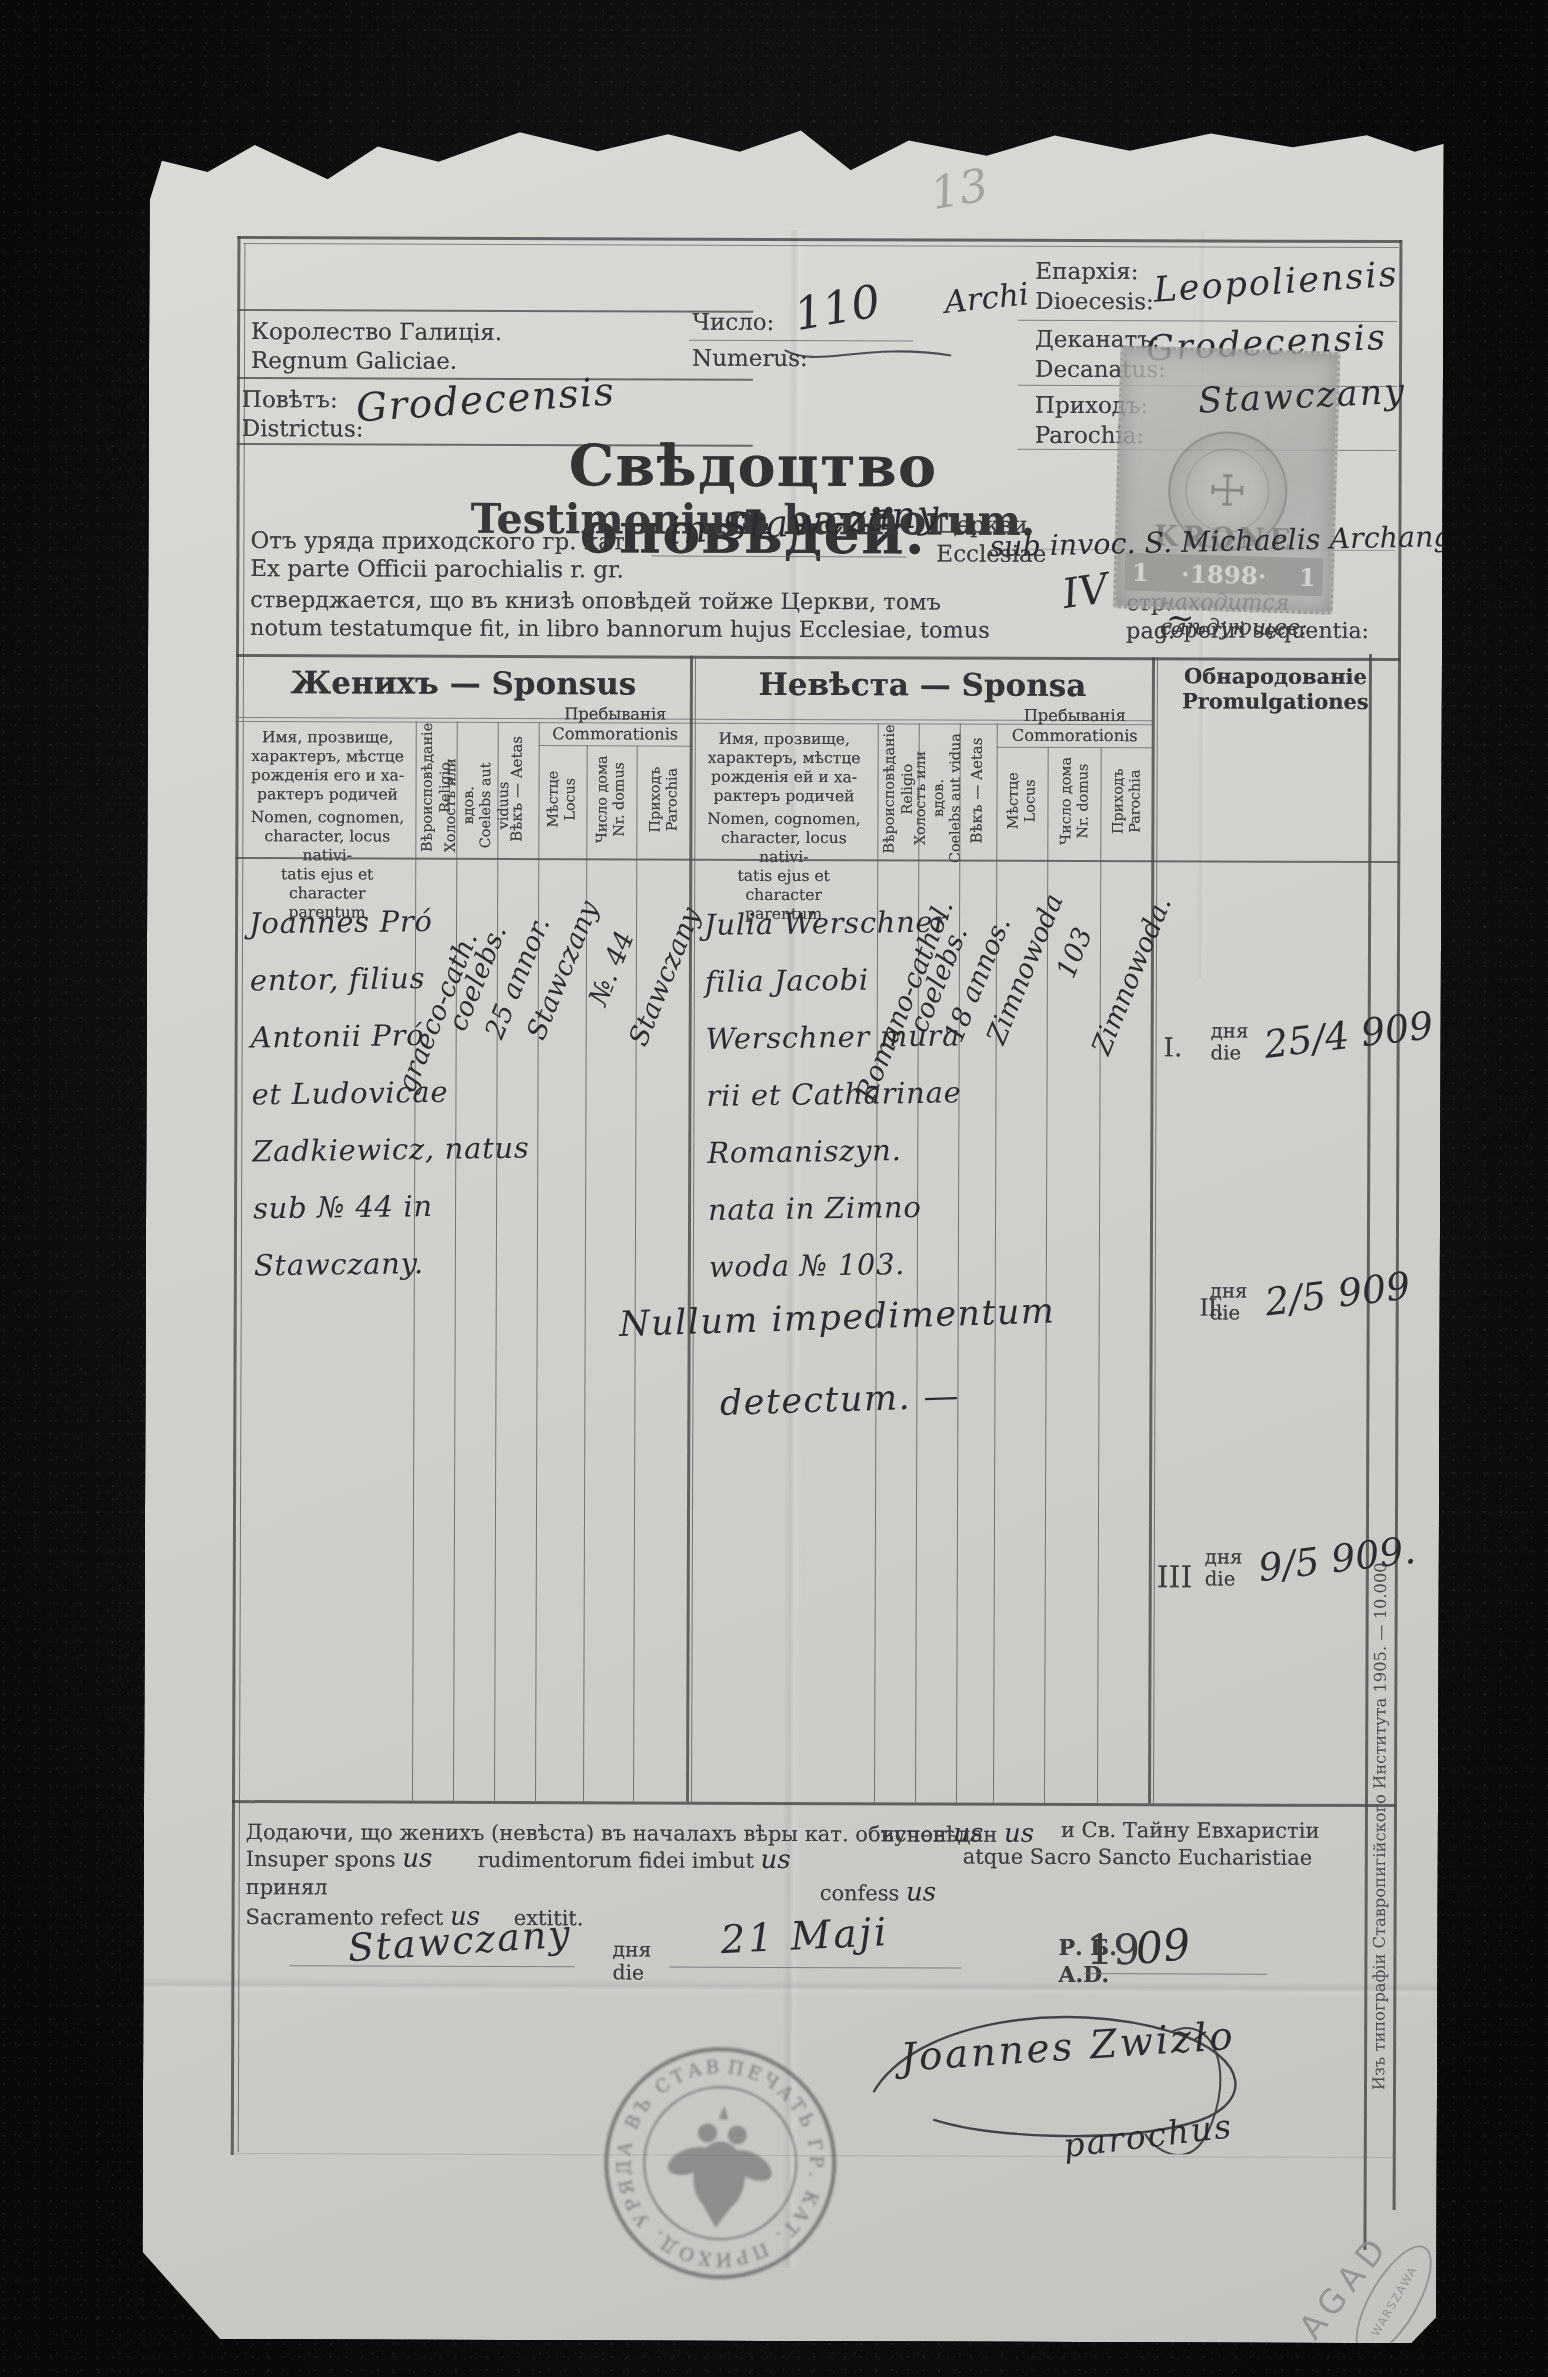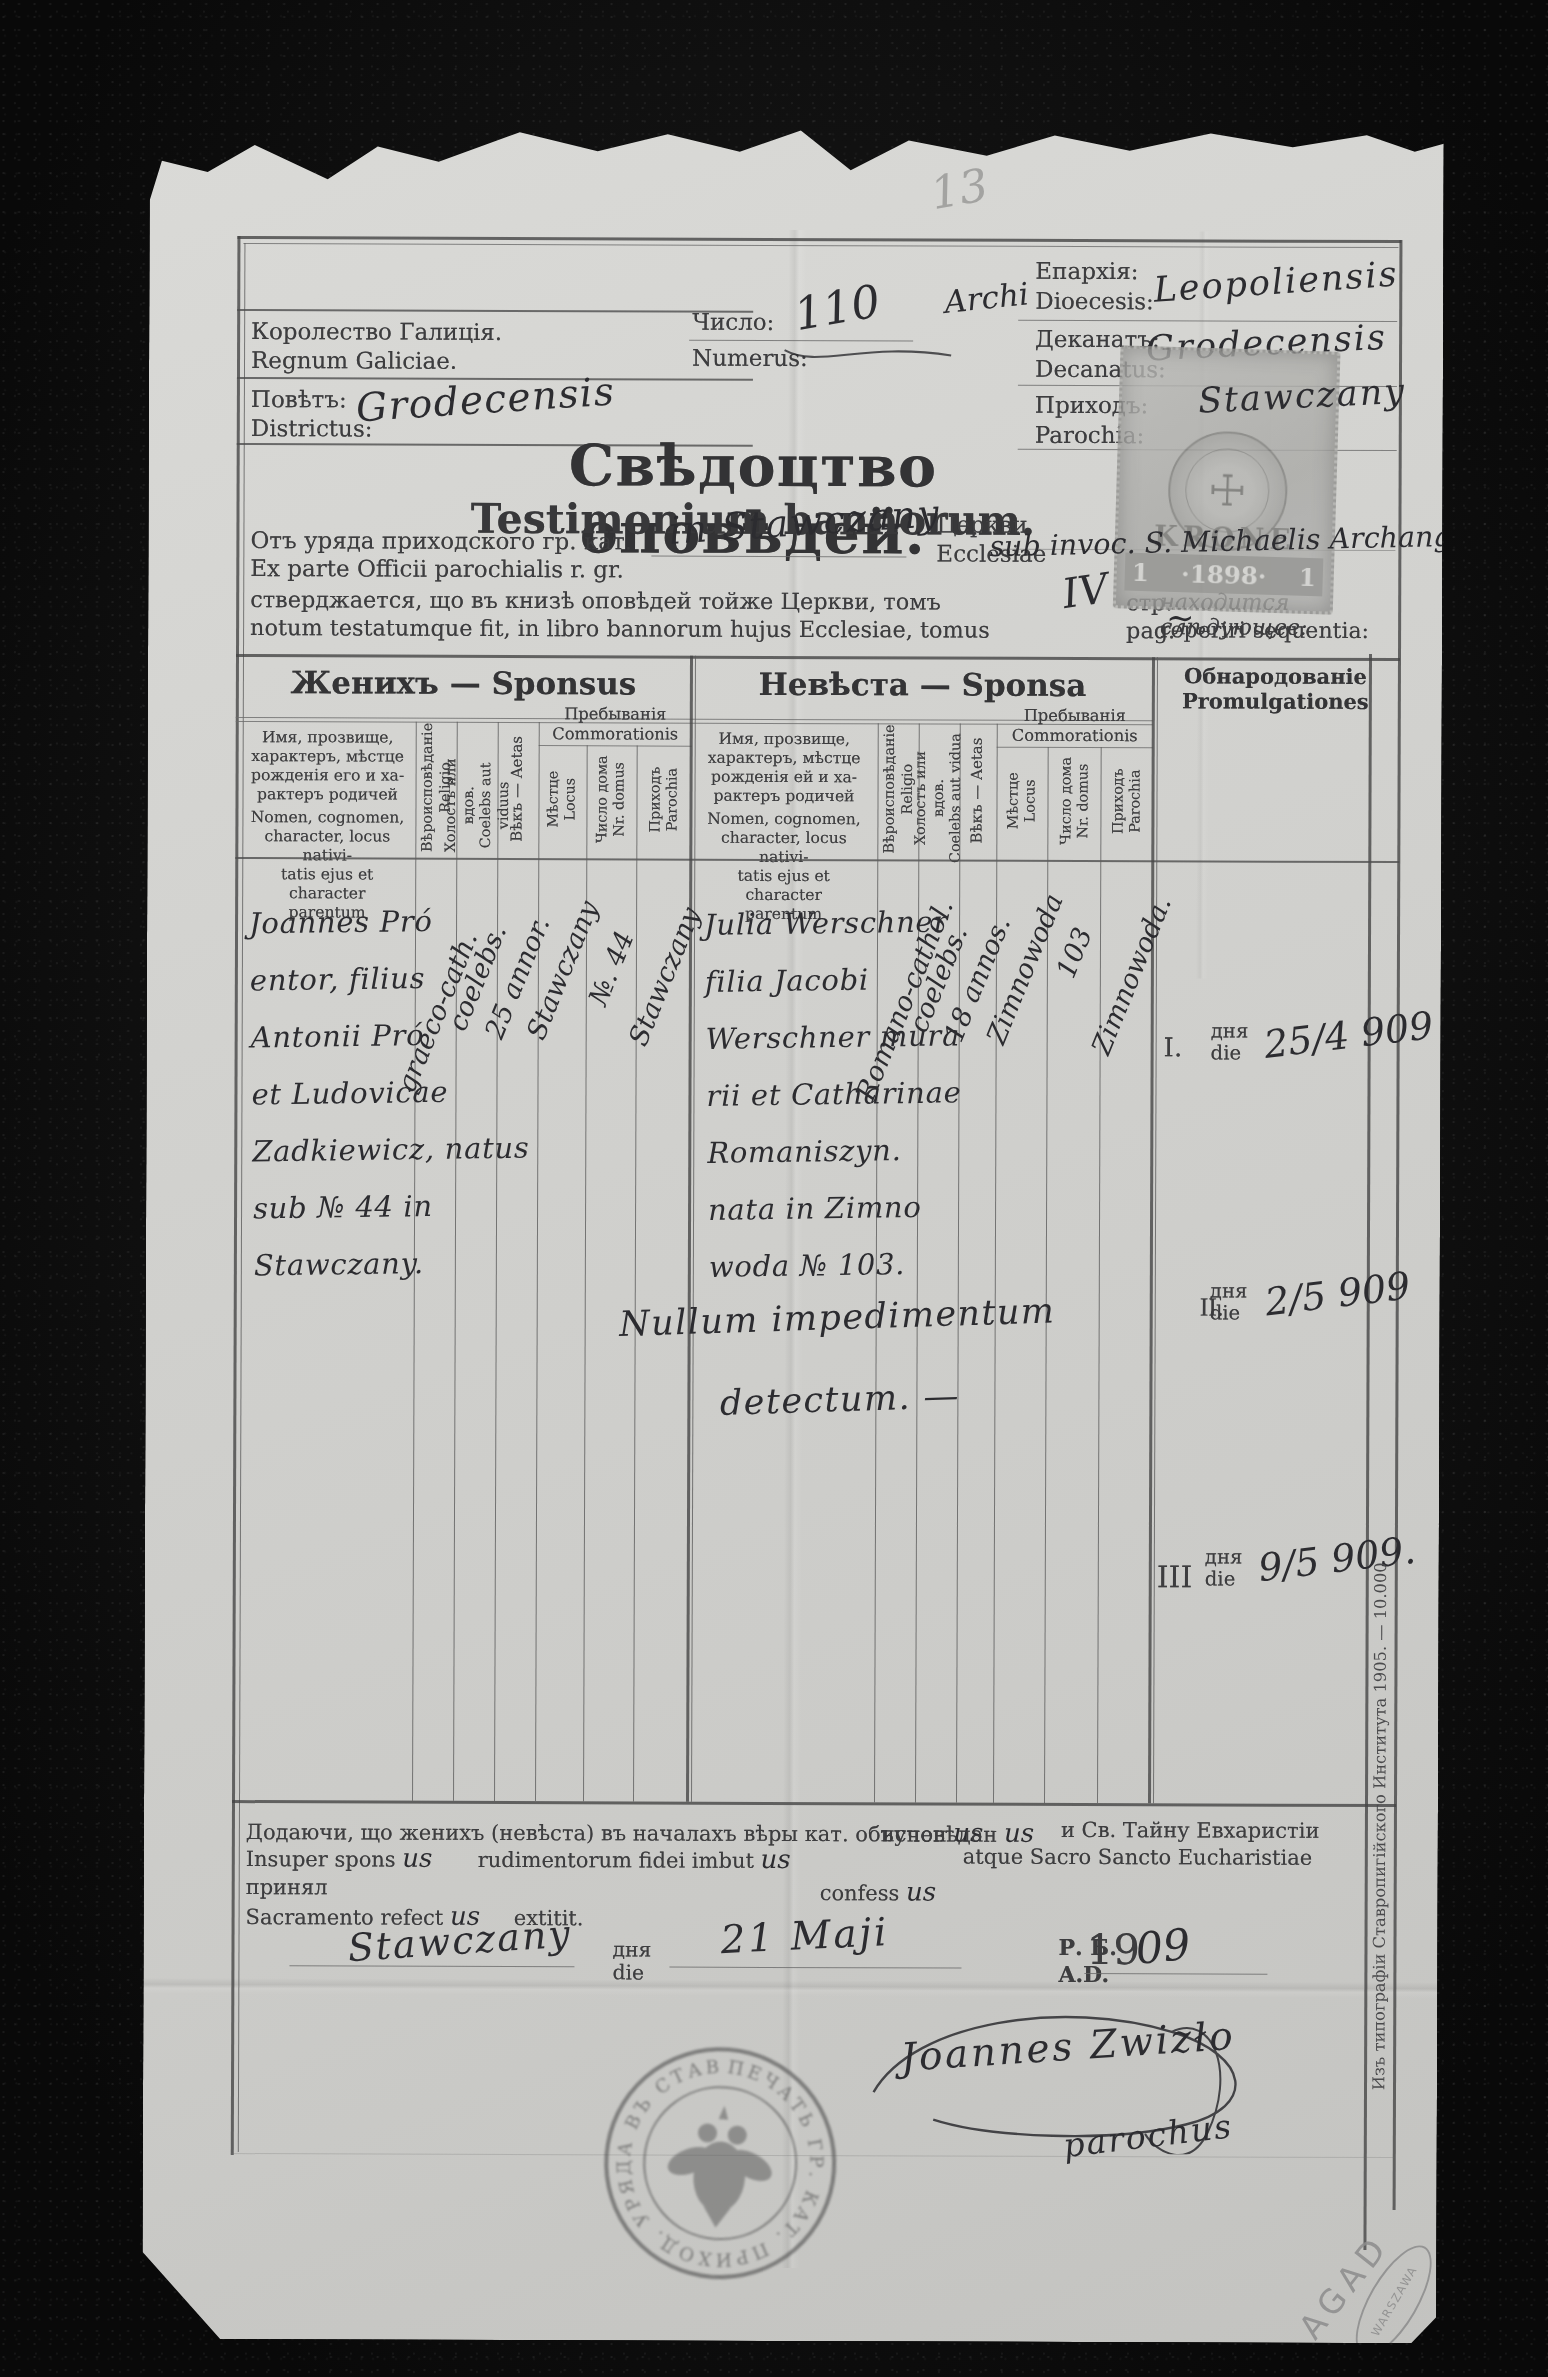--- a/index.html
+++ b/index.html
@@ -89,21 +89,21 @@
   <div class="hline thin" style="left:88px;top:2034px;width:1164px;opacity:.25;"></div>
 
   <div class="hline" style="left:88px;top:190px;width:516px;height:2px;"></div>
 
   <div class="printed abs" style="left:102px;top:198px;font-size:23px;line-height:28.5px;">
     <div>Королество Галиція.</div>
     <div>Regnum Galiciae.</div>
   </div>
   <div class="hline" style="left:88px;top:258px;width:516px;height:2px;"></div>
 
-  <div class="printed abs" style="left:102px;top:266px;font-size:23px;line-height:28.5px;">
+  <div class="printed abs" style="left:93px;top:266px;font-size:23px;line-height:28.5px;">
     <div>Повѣтъ:</div>
     <div>Districtus:</div>
   </div>
   <div class="hand abs" style="left:207px;top:257px;font-size:39px;transform:rotate(-4deg);letter-spacing:1.4px;">Grodecensis</div>
   <div class="hline" style="left:88px;top:324px;width:516px;height:2px;"></div>
 
   <div class="printed abs" style="left:543px;top:188px;font-size:23px;">Число:</div>
   <div class="hline thin" style="left:540px;top:219px;width:224px;"></div>
   <div class="printed abs" style="left:543px;top:224px;font-size:23px;">Numerus:</div>
   <div class="hand abs" style="left:645px;top:160px;font-size:45px;transform:rotate(-10deg);">110</div>

